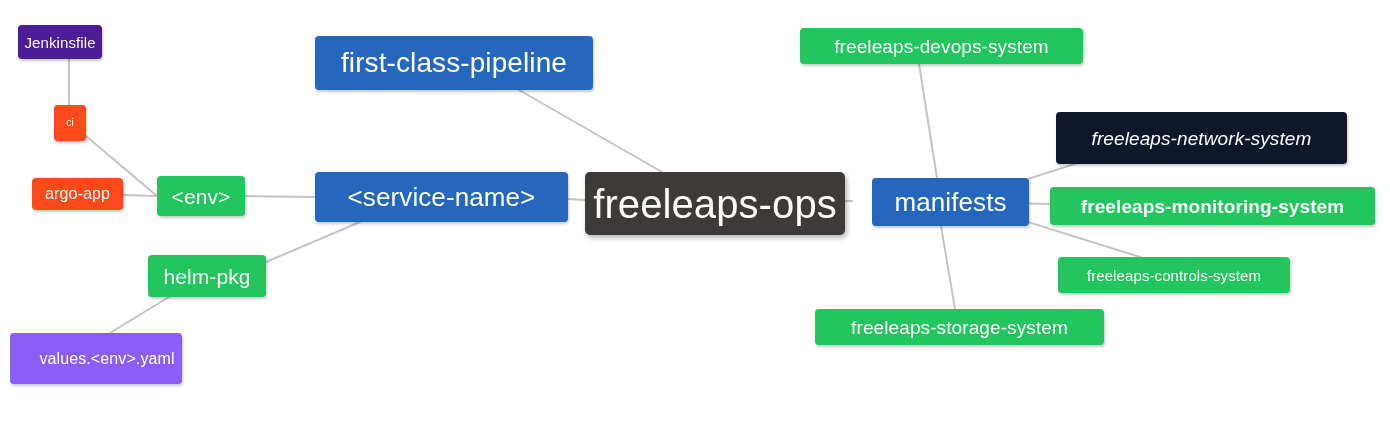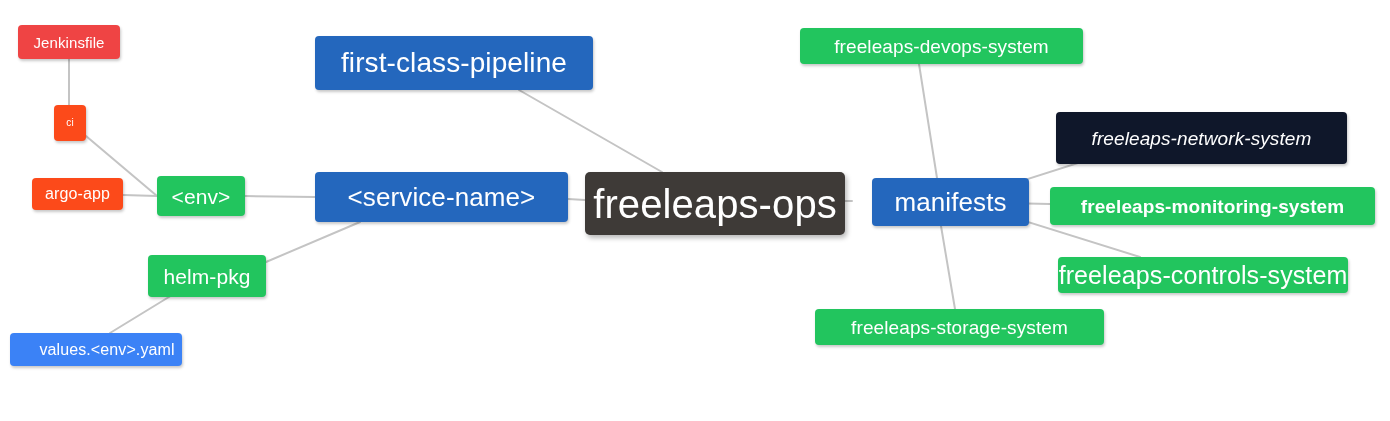--- a/index.html
+++ b/index.html
@@ -61,29 +61,29 @@
       <line x1="568" y1="199" x2="585" y2="200" stroke="#c4c4c4" stroke-width="2" stroke-linecap="round"></line>
       <line x1="519" y1="90" x2="662" y2="172" stroke="#c4c4c4" stroke-width="2" stroke-linecap="round"></line>
       <line x1="845" y1="201" x2="852" y2="201" stroke="#c4c4c4" stroke-width="2" stroke-linecap="round"></line>
       <line x1="937" y1="178" x2="919" y2="64" stroke="#c4c4c4" stroke-width="2" stroke-linecap="round"></line>
       <line x1="1009" y1="185" x2="1125" y2="148" stroke="#c4c4c4" stroke-width="2" stroke-linecap="round"></line>
       <line x1="1009" y1="203" x2="1050" y2="204" stroke="#c4c4c4" stroke-width="2" stroke-linecap="round"></line>
       <line x1="1009" y1="216" x2="1140" y2="257" stroke="#c4c4c4" stroke-width="2" stroke-linecap="round"></line>
       <line x1="941" y1="226" x2="955" y2="309" stroke="#c4c4c4" stroke-width="2" stroke-linecap="round"></line>
     </svg>
   <div id="node-layer">
-      <div class="mm-node" style="left: 18px; top: 25px; width: 102px; height: 34px; background: #ef4444; font-size: 15px;">Jenkinsfile</div>
+      <div class="mm-node" style="left: 18px; top: 25px; width: 84px; height: 34px; background: #4c1d95; font-size: 15px;">Jenkinsfile</div>
       <div class="mm-node" style="left: 54px; top: 105px; width: 32px; height: 36px; background: rgb(252, 74, 26); font-size: 10px;">ci</div>
       <div class="mm-node" style="left: 32px; top: 178px; width: 91px; height: 32px; background: rgb(252, 74, 26); font-size: 16px;">argo-app</div>
       <div class="mm-node" style="left: 157px; top: 176px; width: 88px; height: 40px; background: rgb(34, 197, 94); font-size: 21px;">&lt;env&gt;</div>
       <div class="mm-node" style="left: 148px; top: 255px; width: 118px; height: 42px; background: rgb(34, 197, 94); font-size: 21px;">helm-pkg</div>
-      <div class="mm-node" style="left: 10px; top: 333px; width: 172px; height: 33px; background: #3b82f6; font-size: 16px; padding-left: 32px;">values.&lt;env&gt;.yaml</div>
+      <div class="mm-node" style="left: 10px; top: 333px; width: 172px; height: 51px; background: #8b5cf6; font-size: 16px; padding-left: 32px;">values.&lt;env&gt;.yaml</div>
       <div class="mm-node" style="left: 315px; top: 36px; width: 278px; height: 54px; background: rgb(36, 103, 189); font-size: 28px;">first-class-pipeline</div>
       <div class="mm-node" style="left: 315px; top: 172px; width: 253px; height: 50px; background: rgb(36, 103, 189); font-size: 26px;">&lt;service-name&gt;</div>
       <div class="mm-node root" style="left: 585px; top: 172px; width: 260px; height: 63px; background: rgb(62, 58, 55); font-size: 40px;">freeleaps-ops</div>
       <div class="mm-node" style="left: 872px; top: 178px; width: 157px; height: 48px; background: rgb(36, 103, 189); font-size: 26px;">manifests</div>
       <div class="mm-node" style="left: 800px; top: 28px; width: 283px; height: 36px; background: rgb(34, 197, 94); font-size: 19px;">freeleaps-devops-system</div>
       <div class="mm-node" style="left: 1056px; top: 112px; width: 291px; height: 52px; background: #0f172a; font-size: 19px; font-style: italic;">freeleaps-network-system</div>
       <div class="mm-node" style="left: 1050px; top: 187px; width: 325px; height: 38px; background: rgb(34, 197, 94); font-size: 19px; font-weight: bold;">freeleaps-monitoring-system</div>
-      <div class="mm-node" style="left: 1058px; top: 257px; width: 290px; height: 36px; background: rgb(34, 197, 94); font-size: 25px;">freeleaps-controls-system</div>
+      <div class="mm-node" style="left: 1058px; top: 257px; width: 232px; height: 36px; background: rgb(34, 197, 94); font-size: 15px;">freeleaps-controls-system</div>
       <div class="mm-node" style="left: 815px; top: 309px; width: 289px; height: 36px; background: rgb(34, 197, 94); font-size: 19px;">freeleaps-storage-system</div>
     </div>
 </div>
 
 </body></html>

